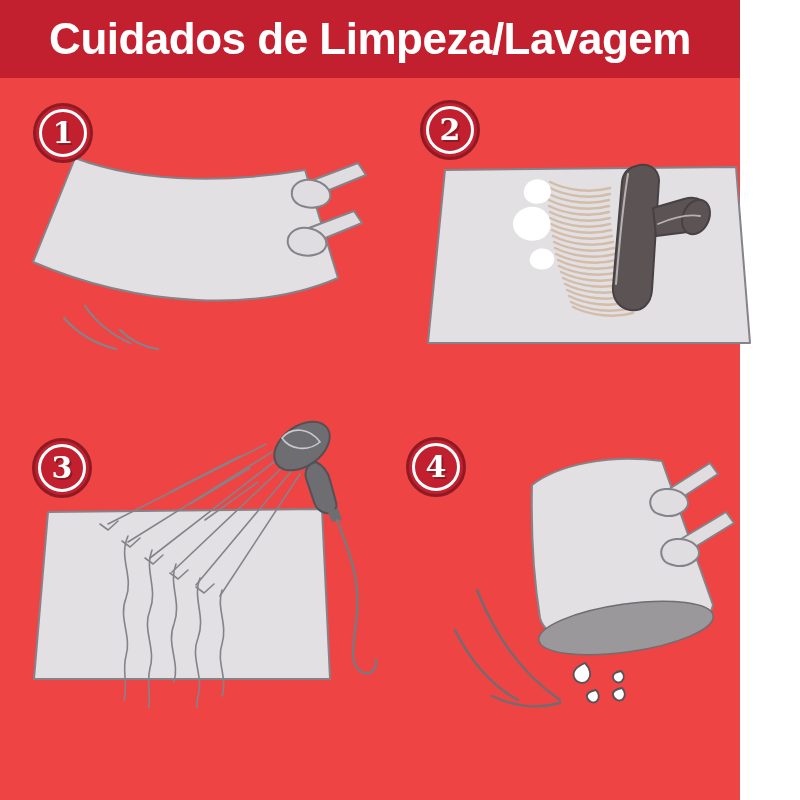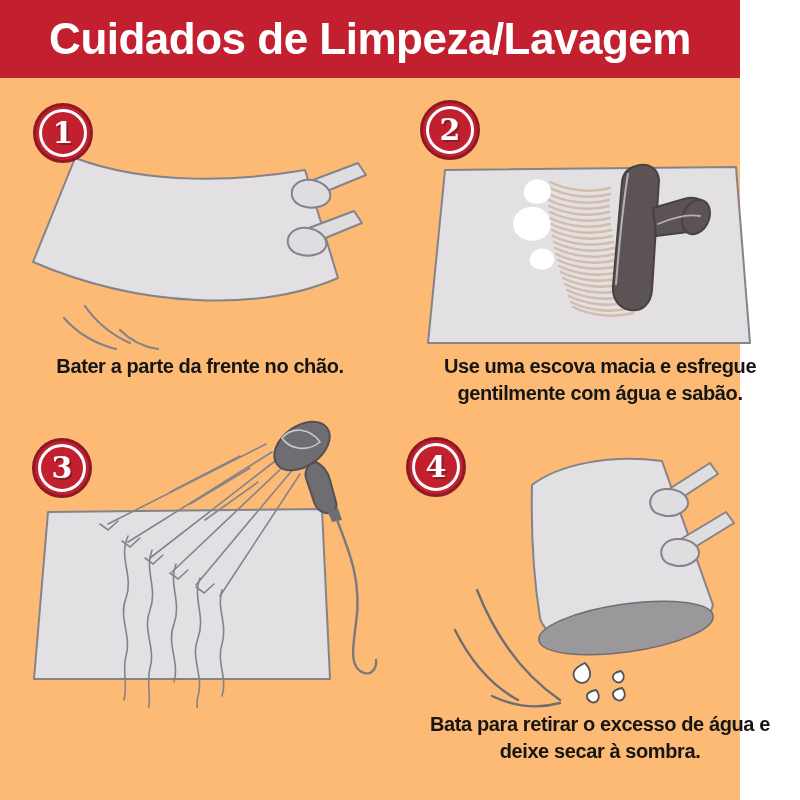--- a/index.html
+++ b/index.html
@@ -1,17 +1,17 @@
 <!DOCTYPE html>
 <html><head>
 <meta charset="utf-8">
 <style>
   html,body{margin:0;padding:0;}
   body{width:800px;height:800px;background:#fff;font-family:"Liberation Sans",sans-serif;overflow:hidden;}
-  .page{position:relative;width:740px;height:800px;background:#fdba74;}
+  .page{position:relative;width:740px;height:800px;background:#ef4444;}
 
   
   .banner{height:78px;background:#C2202F;display:flex;align-items:center;justify-content:center;}
   .banner h1{margin:0;color:#fff;font-size:44px;font-weight:800;letter-spacing:-0.5px;white-space:nowrap;}
 
   
   .steps{display:grid;grid-template-columns:400px 400px;grid-template-rows:330px 392px;}
   .step{position:relative;display:flex;flex-direction:column;}
   .row1 .illo{height:272px;}
   .row2 .illo{height:300px;}
@@ -58,21 +58,20 @@
             <path d="M293,156 L354,133 L362,145 L301,170 Z"></path>
             <path d="M288,166 C286,156 296,148 308,150 C320,152 328,160 326,168 C324,176 310,180 298,176 C292,174 289,170 288,166 Z"></path>
           </g>
           <g fill="none" stroke="#85838A" stroke-width="2.2" stroke-linecap="round">
             <path d="M85,228 C96,244 112,257 130,265"></path>
             <path d="M64,240 C78,256 96,266 116,271"></path>
             <path d="M120,252 C130,262 144,269 158,271"></path>
           </g>
         </svg>
       </div>
-      <p class="caption">Bater a parte da frente no chão.</p>
     </section>
 
     <section class="step row1">
       <div class="badge b2">
         <div class="badge-inner">
           <span class="badge-num">2</span>
         </div>
       </div>
       <div class="illo">
         <svg width="400" height="272" viewBox="0 0 400 272">
@@ -111,21 +110,20 @@
           </g>
           <g>
             <path d="M236,88 C248,84 258,90 259,102 L252,212 C251,226 242,234 230,232 C219,230 212,221 213,208 L222,104 C223,95 228,90 236,88 Z" fill="#5C5355" stroke="#474143" stroke-width="2" stroke-linejoin="round"></path>
             <path d="M253,130 L284,121 C298,117 308,124 309,135 C310,146 302,153 288,154 L256,158 Z" fill="#5C5355" stroke="#474143" stroke-width="2" stroke-linejoin="round"></path>
             <ellipse cx="296" cy="139" rx="13" ry="18" transform="rotate(24 296 139)" fill="#5C5355" stroke="#474143" stroke-width="2"></ellipse>
             <path d="M228,96 C222,132 219,170 216,206" fill="none" stroke="#B7B1B3" stroke-width="2" stroke-linecap="round"></path>
             <path d="M258,146 C272,140 288,136 300,138" fill="none" stroke="#B7B1B3" stroke-width="1.8" stroke-linecap="round"></path>
           </g>
         </svg>
       </div>
-      <p class="caption">Use uma escova macia e esfregue gentilmente com água e sabão.</p>
     </section>
 
     <section class="step row2">
       <div class="badge b3">
         <div class="badge-inner">
           <span class="badge-num">3</span>
         </div>
       </div>
       <div class="illo">
         <svg width="400" height="300" viewBox="0 0 400 300">
@@ -188,17 +186,16 @@
             <path d="M92,288 C115,299 138,301 160,295"></path>
           </g>
           <g fill="#FFFFFF" stroke="#55535A" stroke-width="1.8" stroke-linejoin="round">
             <path d="M185,255 C190,260 192,267 188,272 C184,277 176,275 174,269 C172,263 178,258 185,255 Z"></path>
             <path d="M221,263 C224,266 225,270 222,273 C219,276 214,274 213,270 C212,266 216,264 221,263 Z"></path>
             <path d="M196,282 C199,285 200,290 197,293 C194,296 188,294 187,289 C186,285 191,283 196,282 Z"></path>
             <path d="M222,280 C225,283 226,288 223,291 C220,294 214,292 213,287 C212,283 217,281 222,280 Z"></path>
           </g>
         </svg>
       </div>
-      <p class="caption">Bata para retirar o excesso de água e deixe secar à sombra.</p>
     </section>
 
   </main>
 </div>
 
 </body></html>

